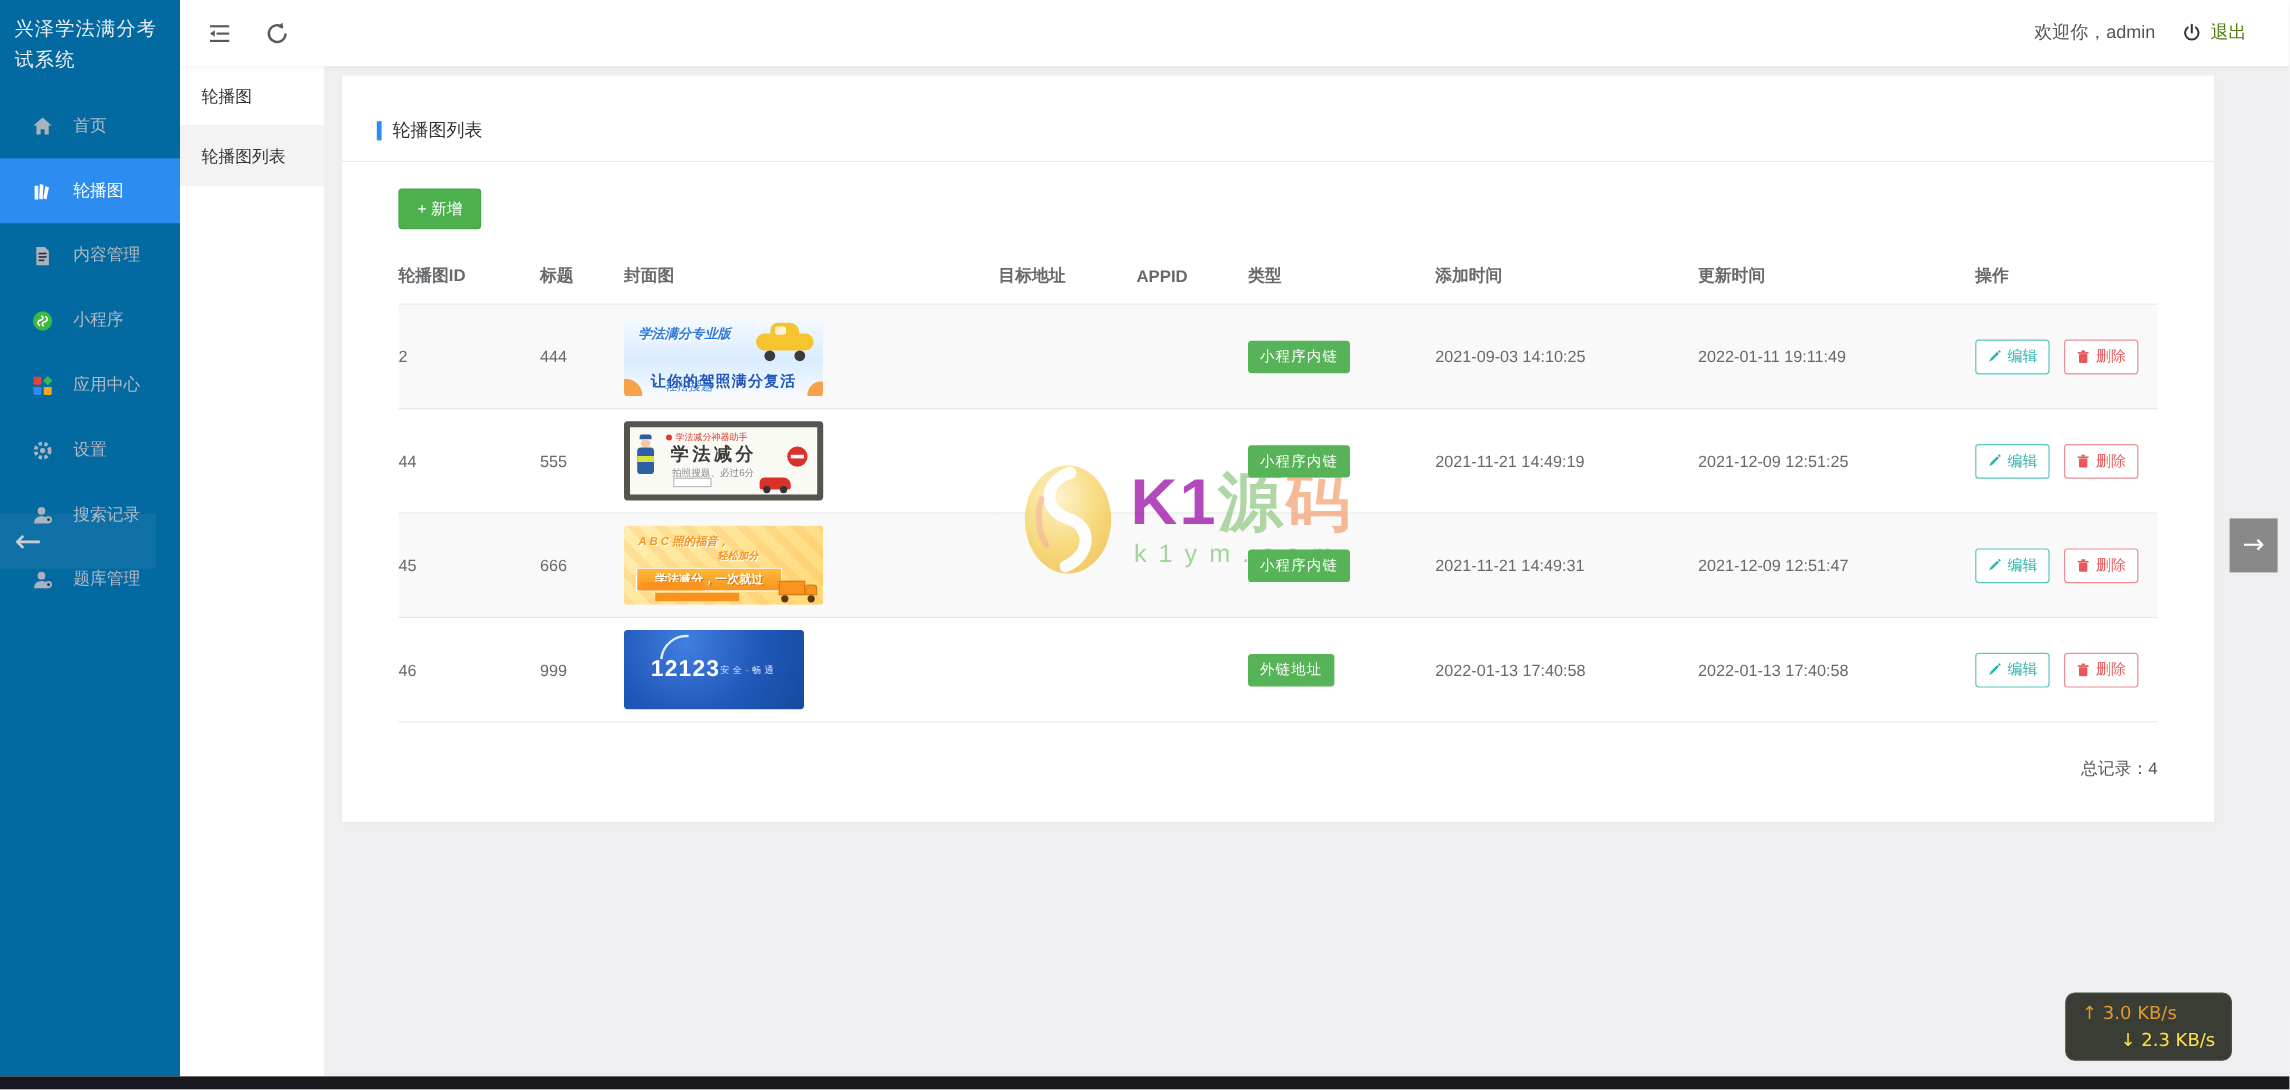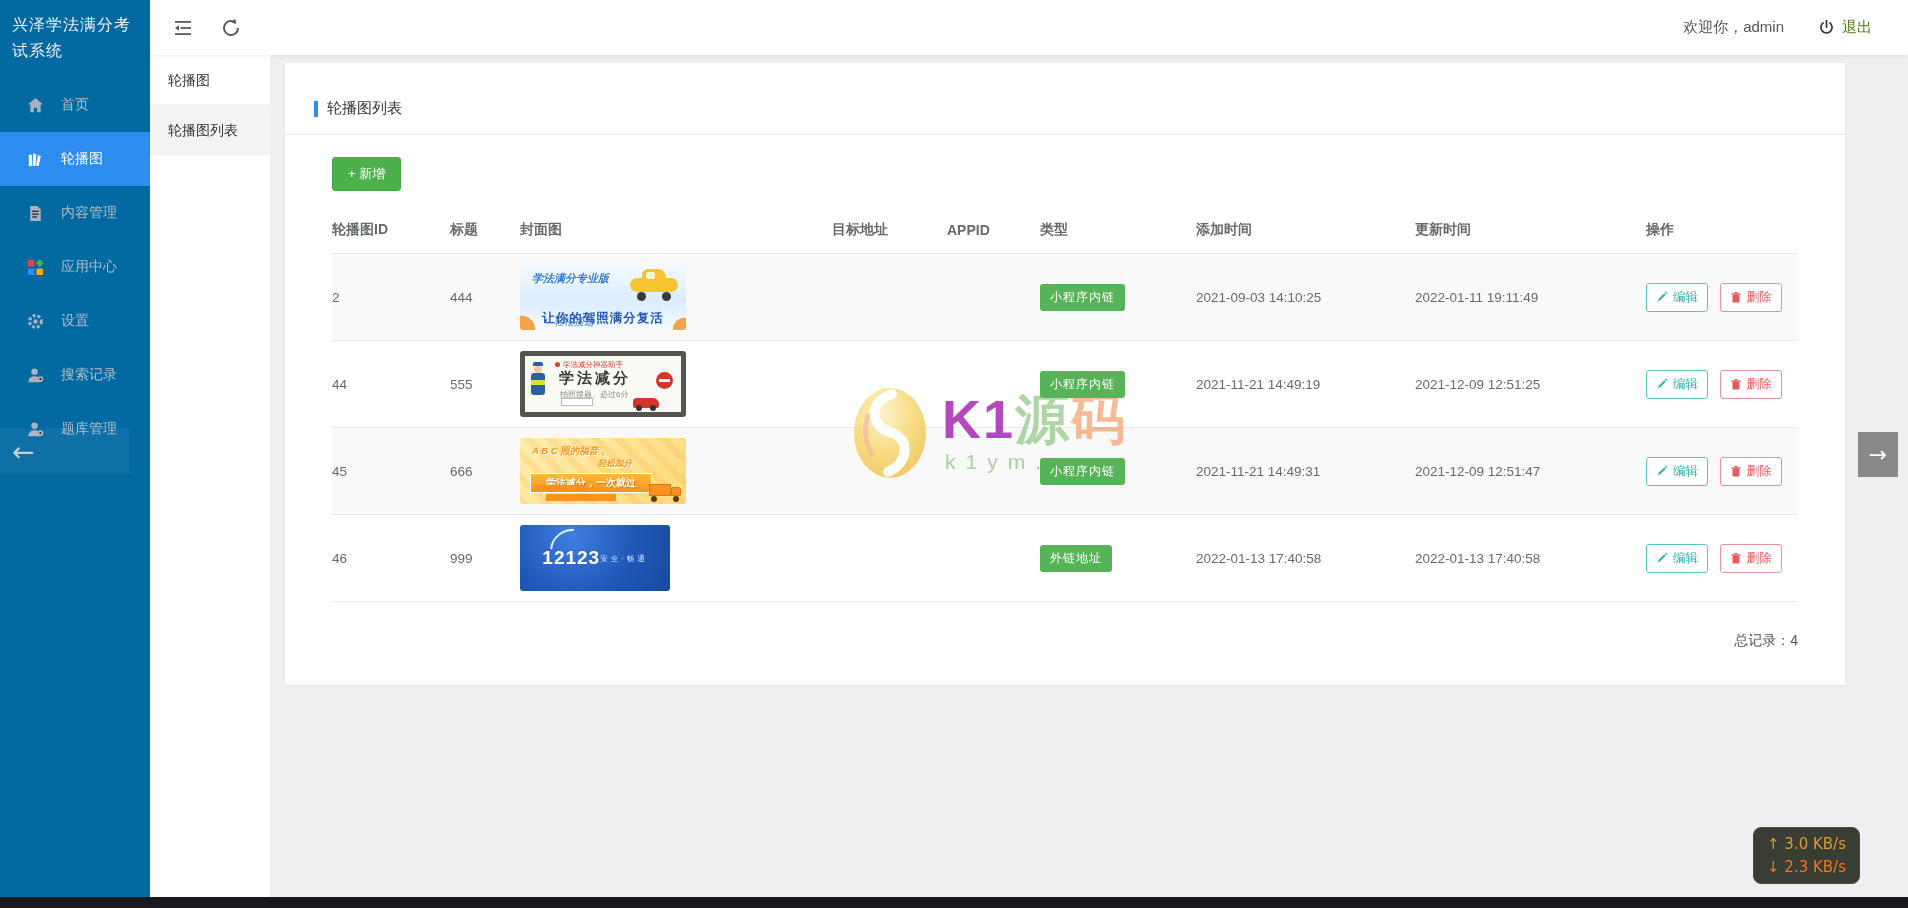--- a/index.html
+++ b/index.html
@@ -48,21 +48,21 @@
 
   
   .topbar {
     position:absolute; left:150px; right:0; top:0; height:55px; background:#fff;
     box-shadow:0 2px 4px rgba(0,0,0,.05); z-index:25;
     display:flex; align-items:center;
   }
   .tb-icon { width:22px; height:22px; color:#595959; cursor:pointer; }
   .tb-fold { margin-left:22px; }
   .tb-refresh { margin-left:26px; }
-  .tb-right { margin-left:auto; display:flex; align-items:center; gap:34px; padding-right:36px; }
+  .tb-right { margin-left:auto; display:flex; align-items:center; gap:22px; padding-right:36px; }
   .tb-welcome { font-size:15px; color:#555; }
   .tb-logout { display:flex; align-items:center; gap:7px; font-size:15px; color:#4d7c0f; cursor:pointer; }
   .tb-logout svg { width:17px; height:17px; color:#333; }
 
   
   .content { position:absolute; left:270px; top:55px; right:0; bottom:11px; background:#efeff1; }
   .card {
     position:absolute; left:15px; top:8px; width:1560px; height:622px; background:#fff;
     box-shadow:0 1px 3px rgba(0,0,0,.05);
   }
@@ -170,21 +170,21 @@
     display:flex; align-items:center; justify-content:center; color:#fff; font-size:22px; cursor:pointer; z-index:40;
     font-family:"DejaVu Sans",sans-serif;
   }
 
   
   .netspeed {
     position:absolute; right:48px; bottom:24px; background:rgba(42,46,36,.92); border:1px solid #4a4f42;
     border-radius:8px; padding:5px 13px; z-index:40; font-size:15px; line-height:1.5;
     font-family:"DejaVu Sans",sans-serif;
   }
-  .ns-up { color:#e09a31; } .ns-down { color:#f97316; }
+  .ns-up { color:#e09a31; } .ns-down { color:#fde047;margin-left:32px; }
 
   .bottom-strip { position:absolute; left:0; bottom:0; width:100%; height:11px; background:#17191f; z-index:35; }
 </style>
 </head>
 <body>
 
 <div class="sidebar">
   <div class="sidebar-title">兴泽学法满分考试系统</div>
   <div class="menu">
 
@@ -215,20 +215,29 @@
         <svg viewBox="0 0 20 20" fill="currentColor">
             <path d="M4.5 2 H12 L15.5 5.5 V18 H4.5 Z"></path>
             <rect x="6.5" y="7" width="7" height="1.3" fill="#1f2430"></rect>
             <rect x="6.5" y="10" width="7" height="1.3" fill="#1f2430"></rect>
             <rect x="6.5" y="13" width="5" height="1.3" fill="#1f2430"></rect>
           </svg>
       </span>
       <span>内容管理</span>
     </div>
 
+    <div class="menu-item">
+      <span class="mi-icon">
+        <svg viewBox="0 0 20 20">
+            <circle cx="10" cy="10" r="8.5" fill="#3cb843"></circle>
+            <path d="M12.8 6.2 C15 7.6 14 10.4 11.8 10.7 C9.6 11 9 13 10.6 14.2 M7.2 13.8 C5 12.4 6 9.6 8.2 9.3 C10.4 9 11 7 9.4 5.8" stroke="#fff" stroke-width="1.5" fill="none" stroke-linecap="round"></path>
+          </svg>
+      </span>
+      <span>小程序</span>
+    </div>
 
     <div class="menu-item">
       <span class="mi-icon">
         <svg viewBox="0 0 20 20">
             <rect x="2" y="2" width="7" height="7" rx="1" fill="#e64340"></rect>
             <rect x="11.6" y="2.6" width="5.8" height="5.8" fill="#44b549" transform="rotate(45 14.5 5.5)"></rect>
             <rect x="2" y="11" width="7" height="7" rx="1" fill="#2d8cf0"></rect>
             <rect x="11" y="11" width="7" height="7" rx="1" fill="#f5a623"></rect>
           </svg>
       </span>

